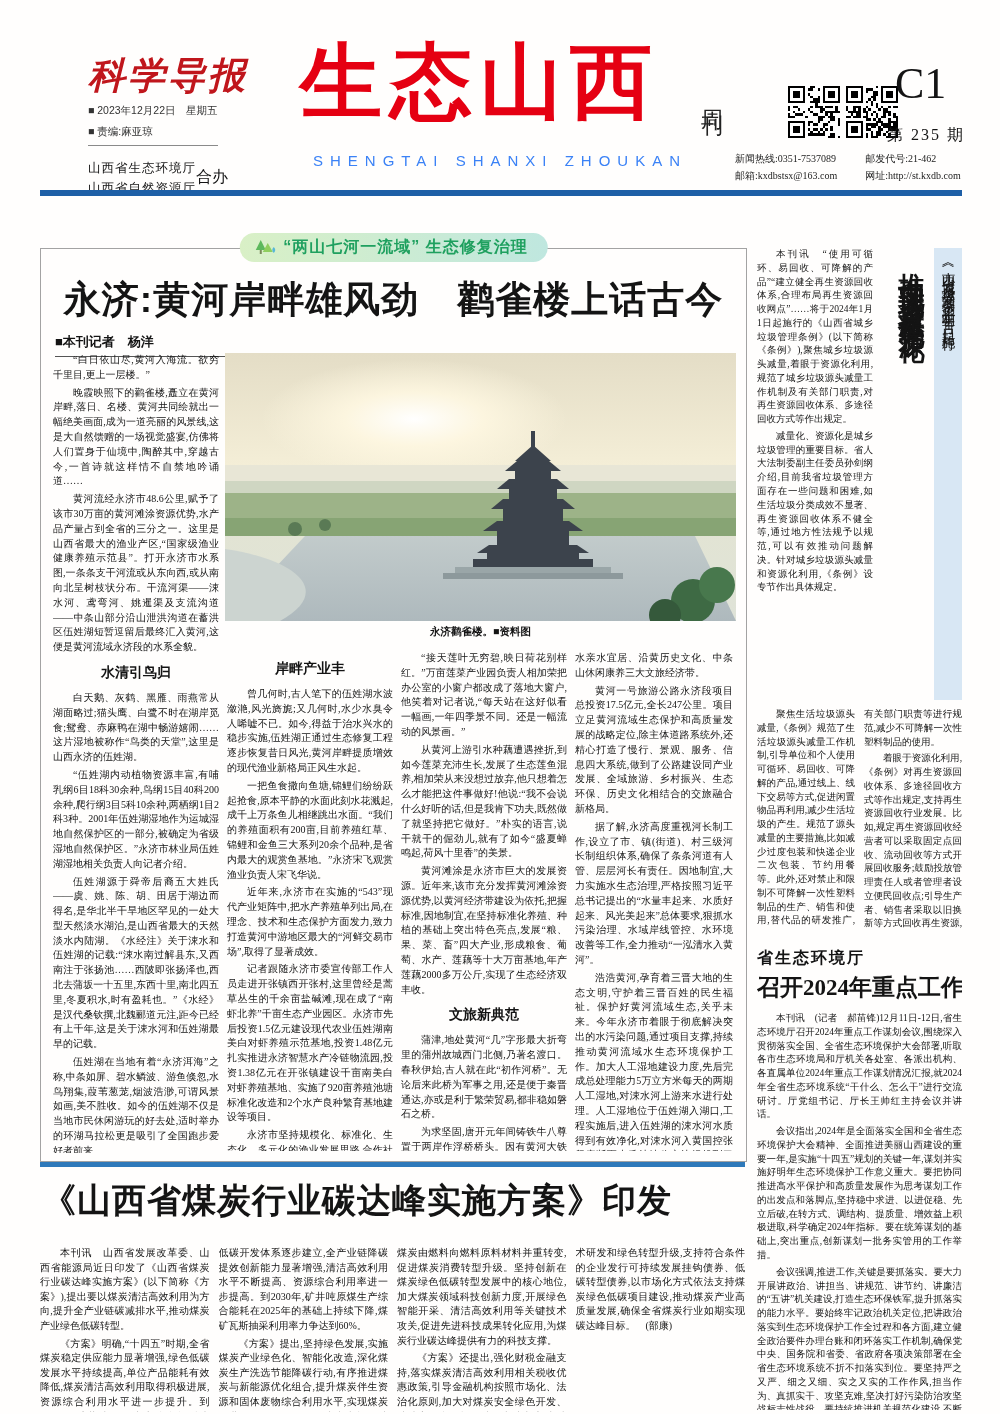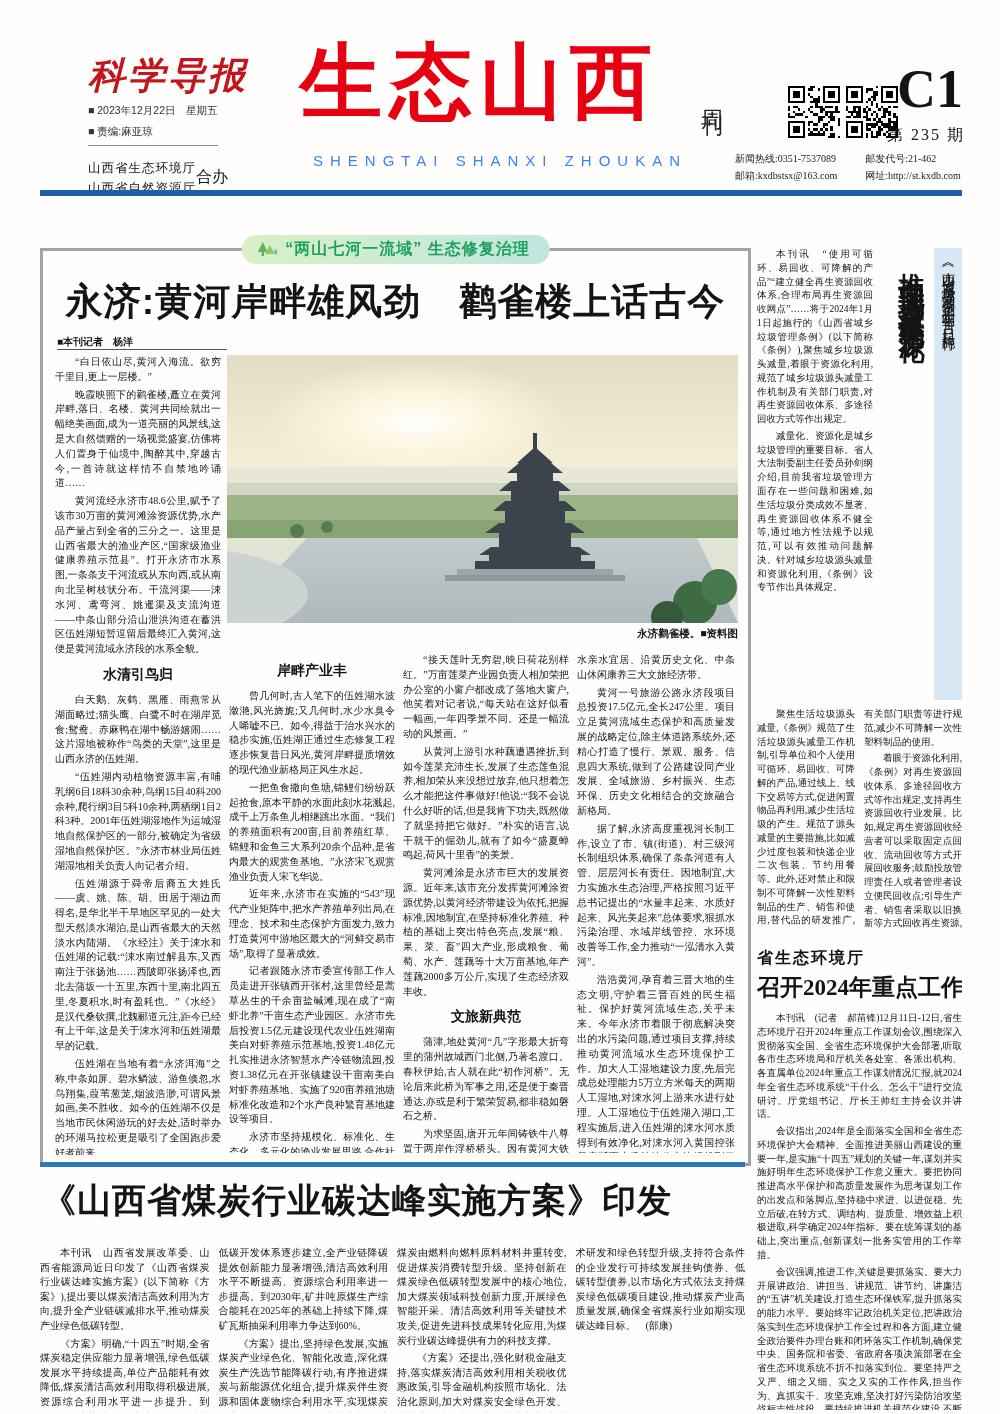--- a/index.html
+++ b/index.html
@@ -15,39 +15,39 @@
   .coorg .names div{font-size:12.5px;line-height:1.6;letter-spacing:1px}
   .coorg .colabel{font-size:16px;margin-left:0}
   .paper-title{left:300px;top:40px;width:400px;text-align:left}
   .paper-title .big{font-size:82px;font-weight:900;color:#e50012;letter-spacing:8px;line-height:1.05;white-space:nowrap}
   .weekly{left:697px;top:92px;writing-mode:vertical-rl;font-size:22px;letter-spacing:6px;color:#222;
           font-family:"Liberation Sans",sans-serif}
   .pinyin{left:240px;top:152px;width:520px;text-align:center;font-size:15px;letter-spacing:7px;color:#3b82f6;
           font-family:"Liberation Sans",sans-serif}
   .qr{width:52px;height:52px}
   .qr svg{width:100%;height:100%;shape-rendering:crispEdges}
-  .pagecode{left:895px;top:62px;width:70px;font-size:54px;font-weight:700;text-align:center;line-height:1}
+  .pagecode{left:895px;top:62px;width:70px;font-size:44px;font-weight:400;text-align:left;line-height:1}
   .issue{left:870px;top:125px;width:95px;font-size:16px;text-align:right;letter-spacing:2px}
   .contact{left:735px;top:152px;width:228px;display:grid;grid-template-columns:1.25fr 1fr;
            grid-gap:3px 8px;font-size:10px;color:#222}
   .bluebar{left:40px;top:190px;width:922px;height:6px;background:#1e5fa6}
   
-  .mainbox{left:40px;top:248px;width:705px;height:912px;border:3px solid #a3a3a3;background:#fffefd}
+  .mainbox{left:40px;top:248px;width:705px;height:912px;border:1px solid #a3a3a3;background:#fffefd}
   .badge{position:absolute;left:50%;top:-16px;transform:translateX(-50%);
          background:linear-gradient(90deg,#d9f0c6,#bfe7df);border-radius:16px;padding:4px 20px 4px 14px;
          display:flex;align-items:center;white-space:nowrap}
   .badge span{font-size:16px;font-weight:700;color:#1fa05f;font-family:"Liberation Sans",sans-serif;letter-spacing:1px}
   .badge .bicon{margin-right:6px;display:inline-flex}
   .mainhead{position:absolute;left:0;top:26px;width:100%;text-align:center;font-size:37px;font-weight:900;
             letter-spacing:1px;font-family:"Liberation Sans",sans-serif;white-space:nowrap}
-  .byline{position:absolute;left:14px;top:84px;width:170px;font-size:10px;font-weight:700;
-          font-family:"Liberation Sans",sans-serif;border-bottom:1px solid #555;}
+  .byline{position:absolute;left:14px;top:84px;width:170px;font-size:13px;font-weight:700;
+          font-family:"Liberation Sans",sans-serif;border-bottom:1px solid #555;padding-bottom:5px}
   .photo{position:absolute;left:184px;top:104px;width:511px;height:268px;overflow:hidden}
   .photo svg{display:block;width:100%;height:100%}
-  .caption{position:absolute;left:184px;top:376px;width:511px;text-align:right;font-size:10.5px;font-weight:700}
+  .caption{position:absolute;left:184px;top:376px;width:511px;text-align:center;font-size:10.5px;font-weight:700}
   .col{position:absolute;overflow:hidden}
   .col p{margin:0 0 3px;text-indent:2em;text-align:justify;font-size:10px;line-height:1.48}
   .col p.noind{text-indent:0}
   .colsub{font-size:14px;font-weight:700;text-align:center;margin:9px 0;font-family:"Liberation Sans",sans-serif}
   
   .side1{left:757px;top:248px;width:205px}
   .a1top{display:flex;height:452px;overflow:hidden}
   .a1text{width:116px;overflow:hidden;margin-right:4px}
   .a1text p,.a1bottom p{margin:0 0 3px;text-indent:2em;text-align:justify;font-size:9.5px;line-height:1.45}
   .vwrap{flex:1;writing-mode:vertical-rl;height:452px}

